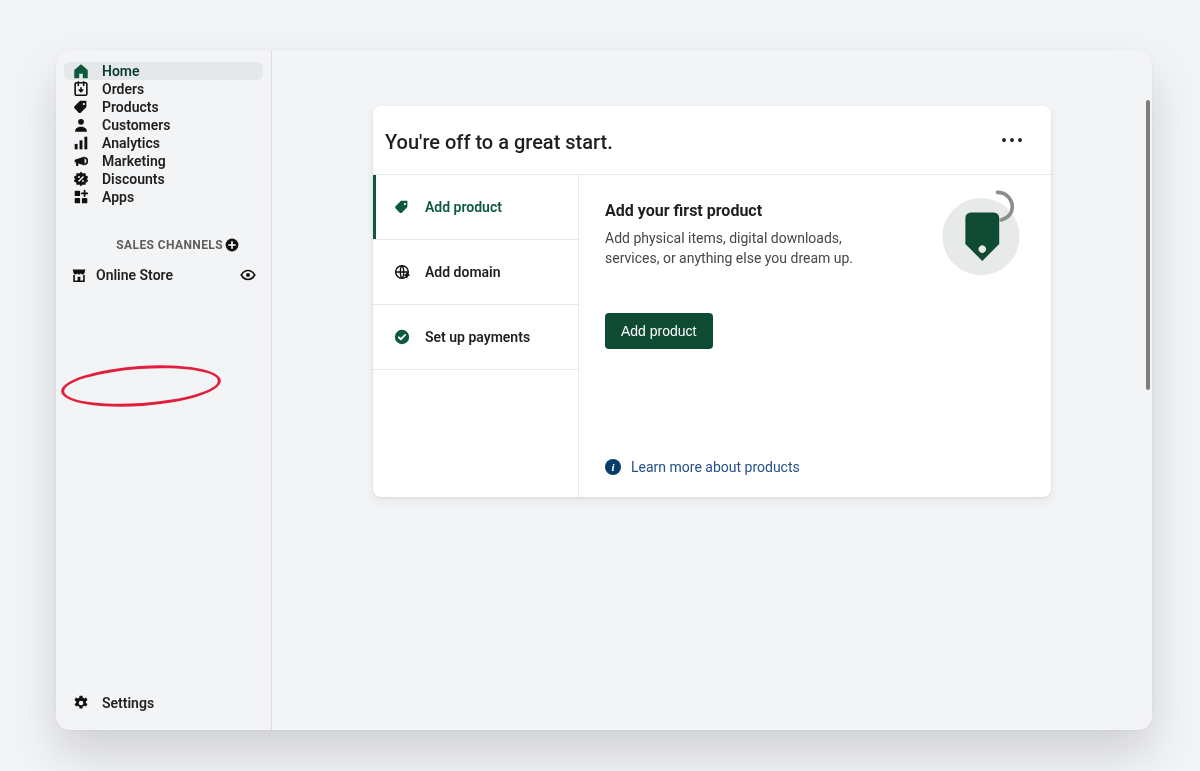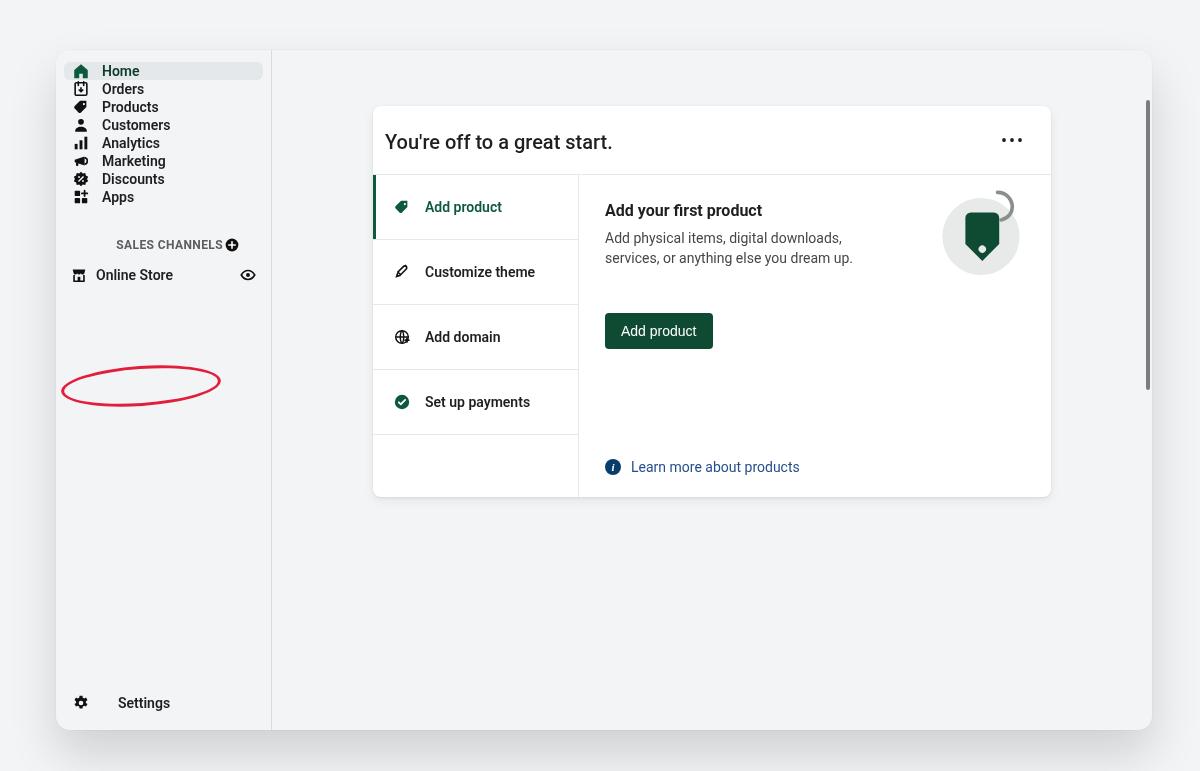--- a/index.html
+++ b/index.html
@@ -113,21 +113,21 @@
     pointer-events: none;
   }
 
   .settings-row {
     position: absolute;
     bottom: 12px;
     left: 8px;
     right: 8px;
     display: flex;
     align-items: center;
-    gap: 28px;
+    gap: 12px;
     padding: 0 8px;
     height: 30px;
     font-size: 14px;
     font-weight: 600;
     color: #1f1f1f;
     cursor: pointer;
   }
 
   .main {
     flex: 1;
@@ -414,29 +414,20 @@
 
           <div class="steps">
             <div class="step active">
               <span class="icon">
                 <svg viewBox="0 0 20 20" fill="#0c5a3b">
                     <path d="M3 9 9 3h7v7l-6 6a2 2 0 0 1-2.8 0L3 11.8A2 2 0 0 1 3 9Z"></path>
                     <circle cx="13.2" cy="6.8" r="1.2" fill="#fff"></circle>
                   </svg>
               </span>
               <span>Add product</span>
-            </div>
-            <div class="step">
-              <span class="icon">
-                <svg viewBox="0 0 20 20" fill="none" stroke="#111" stroke-width="1.8">
-                    <path d="M14.5 3.5c1 1 1 2.5 0 3.5l-6 6-3-3 6-6c1-1 2.5-1 3 0z"></path>
-                    <path d="M5.5 10.5 4 15l4.5-1.5"></path>
-                  </svg>
-              </span>
-              <span>Customize theme</span>
             </div>
             <div class="step">
               <span class="icon">
                 <svg viewBox="0 0 20 20" fill="none" stroke="#111" stroke-width="1.6">
                     <circle cx="10" cy="10" r="7"></circle>
                     <path d="M3 10h14M10 3c2.5 2 2.5 12 0 14M10 3c-2.5 2-2.5 12 0 14"></path>
                     <path d="M13.5 13.5h4M15.5 11.5v4" stroke-width="2" stroke-linecap="round"></path>
                   </svg>
               </span>
               <span>Add domain</span>

